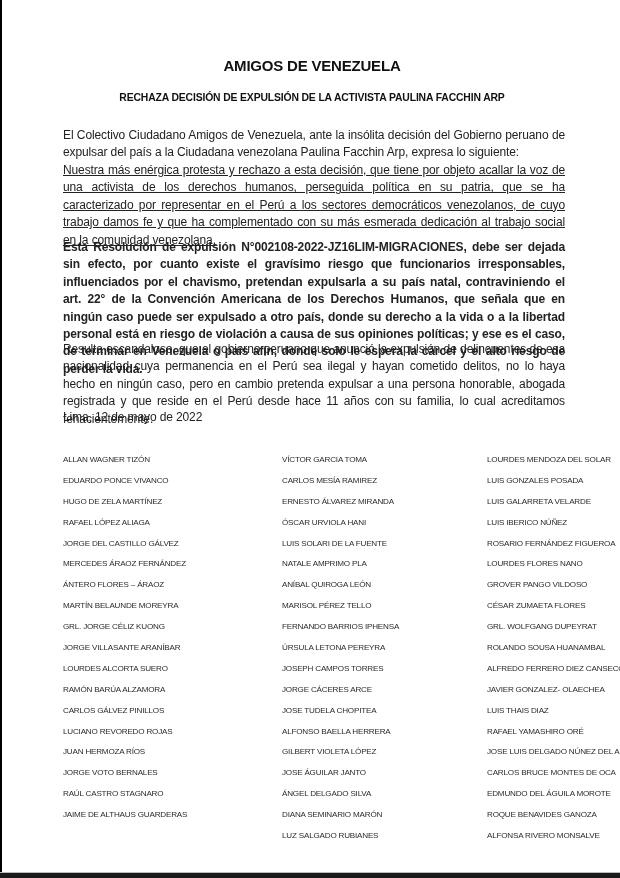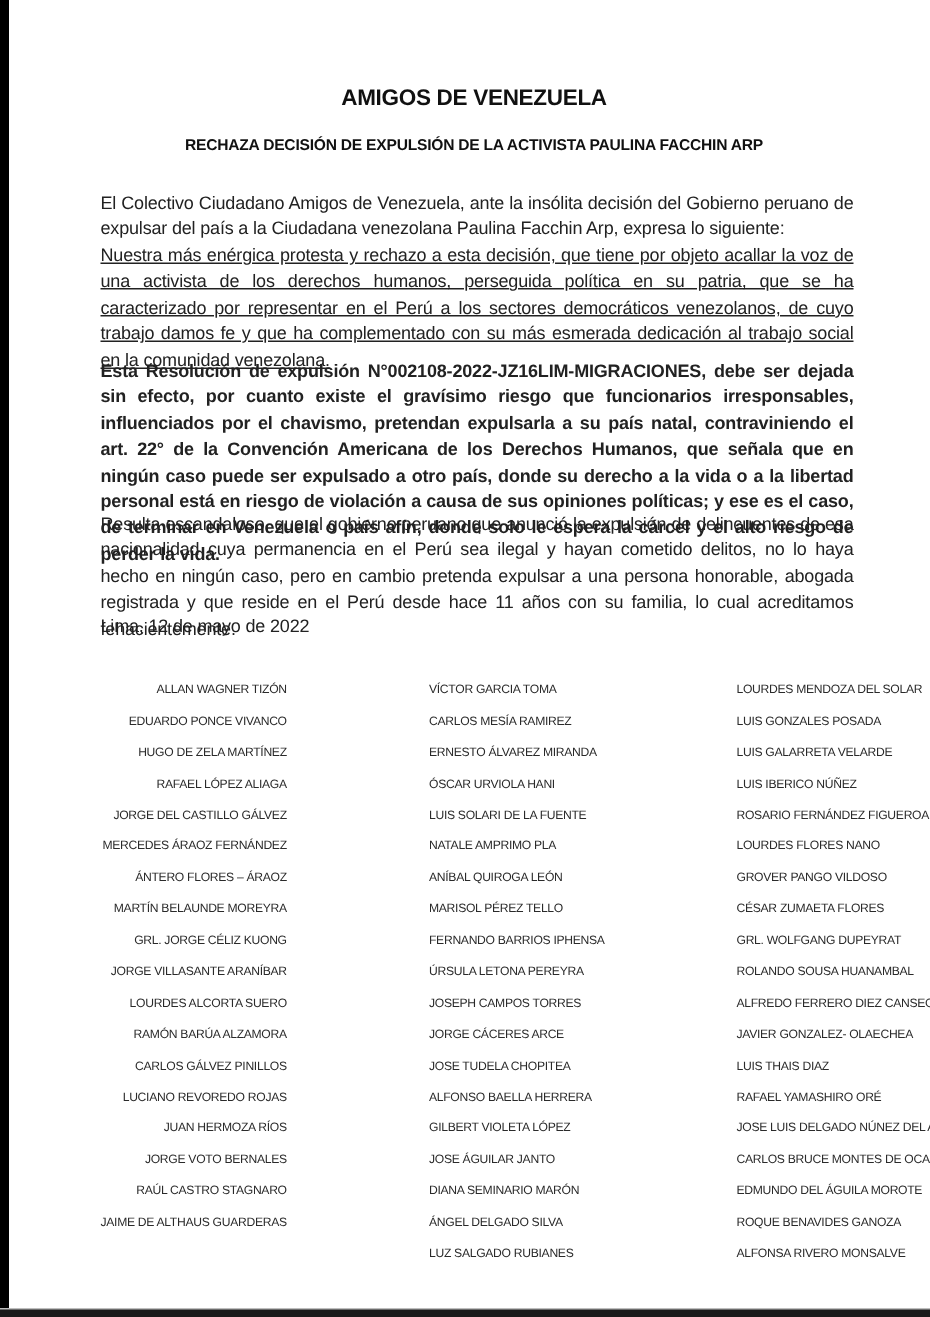--- a/index.html
+++ b/index.html
@@ -14,21 +14,21 @@
       overflow: hidden;
       font-family: "Liberation Sans", "DejaVu Sans", sans-serif;
       color: #1b1b1b;
     }
     .page {
       position: absolute;
       left: 0; top: 0;
       width: 620px;
       height: 873px;
       background: #ffffff;
-      border-left: 6px solid #000000;
+      border-left: 2px solid #000000;
       box-sizing: border-box;
     }
     .bottom-bar {
       position: absolute;
       left: 0; bottom: 0;
       width: 620px;
       height: 5px;
       background: #1a1a1a;
       border-top: 1px solid #bdbdbd;
     }
@@ -72,21 +72,21 @@
     .signatories {
       position: absolute;
       top: 453px;
       left: 0;
       width: 620px;
     }
     .sig-col {
       position: absolute;
       top: 0;
     }
-    .sig-col.c1 { left: 61px; text-align: right; }
+    .sig-col.c1 { left: 61px; }
     .sig-col.c2 { left: 264px; margin-left: 16px; }
     .sig-col.c3 { left: 453px; margin-left: 32px; }
     .sig-name {
       display: block;
       height: 20.9px;
       line-height: 14px;
       font-size: 8.1px;
       color: #2a2a2a;
       white-space: nowrap;
       letter-spacing: -0.2px;
@@ -136,22 +136,22 @@
         <span class="sig-name">ANÍBAL QUIROGA LEÓN</span>
         <span class="sig-name">MARISOL PÉREZ TELLO</span>
         <span class="sig-name">FERNANDO BARRIOS IPHENSA</span>
         <span class="sig-name">ÚRSULA LETONA PEREYRA</span>
         <span class="sig-name">JOSEPH CAMPOS TORRES</span>
         <span class="sig-name">JORGE CÁCERES ARCE</span>
         <span class="sig-name">JOSE TUDELA CHOPITEA</span>
         <span class="sig-name">ALFONSO BAELLA HERRERA</span>
         <span class="sig-name">GILBERT VIOLETA LÓPEZ</span>
         <span class="sig-name">JOSE ÁGUILAR JANTO</span>
+        <span class="sig-name">ÁNGEL DELGADO SILVA</span>
         <span class="sig-name">DIANA SEMINARIO MARÓN</span>
-        <span class="sig-name">ÁNGEL DELGADO SILVA</span>
         <span class="sig-name">LUZ SALGADO RUBIANES</span>
       </div>
     <div class="sig-col c3">
         <span class="sig-name">LOURDES MENDOZA DEL SOLAR</span>
         <span class="sig-name">LUIS GONZALES POSADA</span>
         <span class="sig-name">LUIS GALARRETA VELARDE</span>
         <span class="sig-name">LUIS IBERICO NÚÑEZ</span>
         <span class="sig-name">ROSARIO FERNÁNDEZ FIGUEROA</span>
         <span class="sig-name">LOURDES FLORES NANO</span>
         <span class="sig-name">GROVER PANGO VILDOSO</span>

